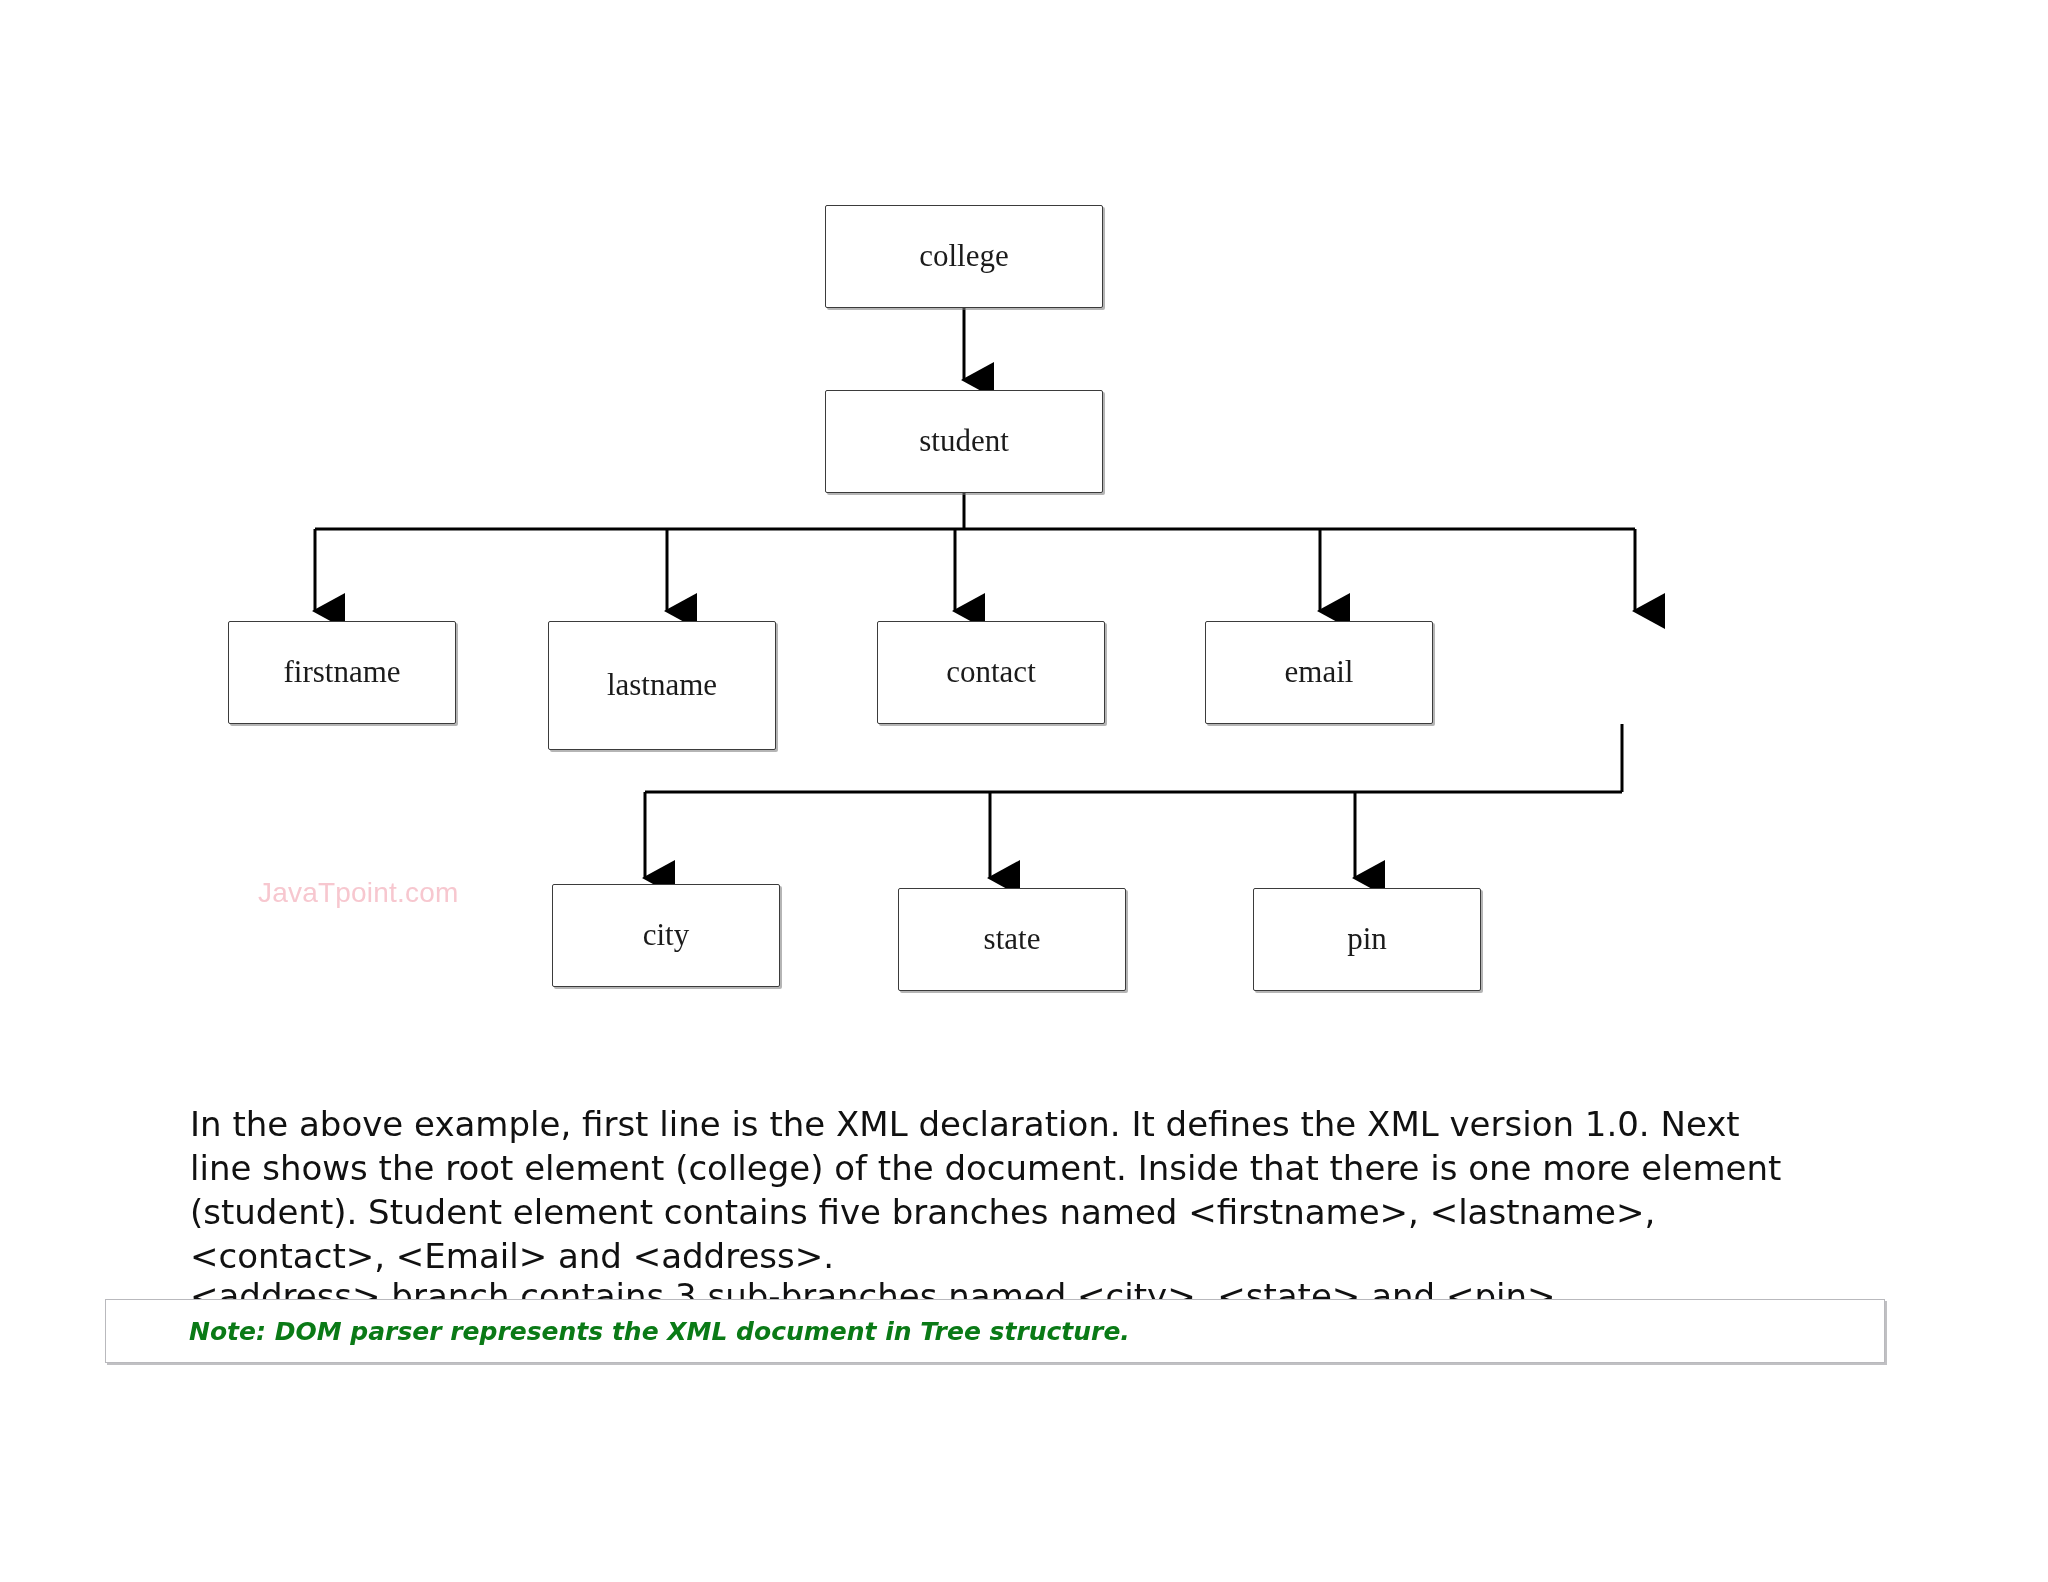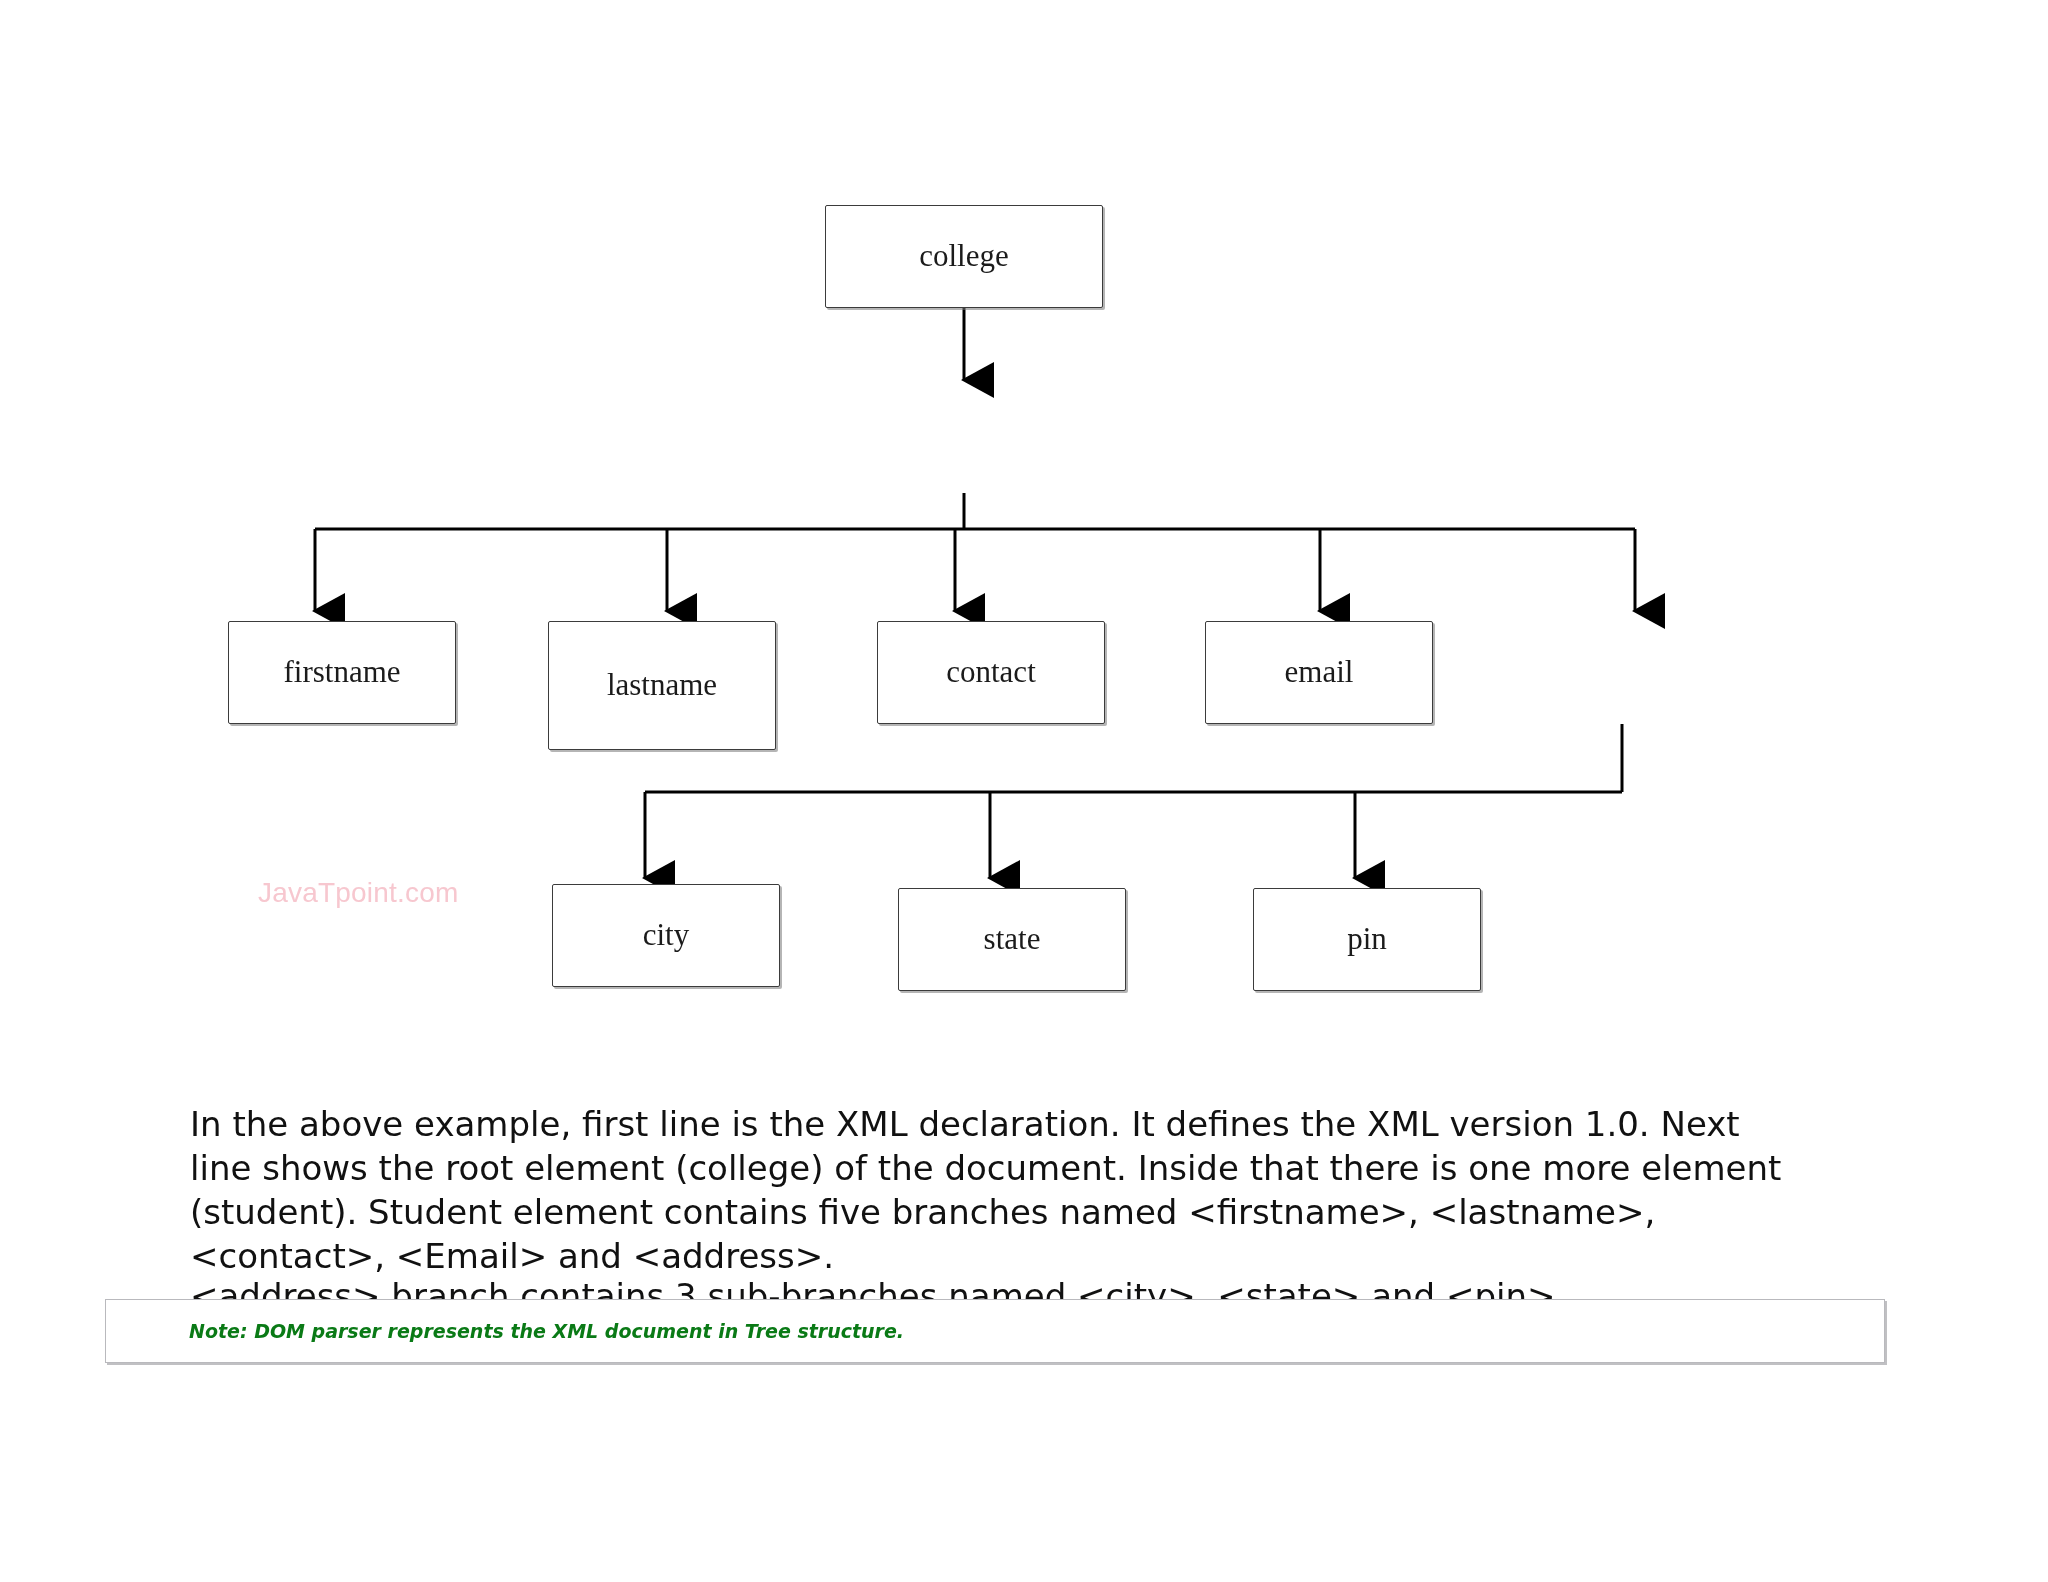--- a/index.html
+++ b/index.html
@@ -87,21 +87,21 @@
     width: 1780px; height: 64px;
     border: 1.5px solid #b9b9bd;
     background: #ffffff;
     box-shadow: 2px 2px 0 0 rgba(150,150,155,0.6);
     display: flex;
     align-items: center;
   }
   #note-text {
     margin-left: 83px;
     font-family: "DejaVu Sans", sans-serif;
-    font-size: 19px;
+    font-size: 25px;
     font-weight: bold;
     font-style: italic;
     color: #0a7a16;
     white-space: nowrap;
   }
 </style>
 </head>
 <body>
 
 <div id="diagram">
@@ -132,20 +132,23 @@
       <line x1="645" y1="792" x2="1622" y2="792" stroke="#000" stroke-width="3"></line>
       <line x1="645" y1="792" x2="645" y2="878" stroke="#000" stroke-width="3" marker-end="url(#arrow)"></line>
       <line x1="990" y1="792" x2="990" y2="878" stroke="#000" stroke-width="3" marker-end="url(#arrow)"></line>
       <line x1="1355" y1="792" x2="1355" y2="878" stroke="#000" stroke-width="3" marker-end="url(#arrow)"></line>
     </g>
   </svg>
 
   <div class="node" id="node-college">
     <span class="node-label">college</span>
   </div>
+  <div class="node" id="node-student">
+    <span class="node-label">student</span>
+  </div>
   <div class="node" id="node-firstname">
     <span class="node-label">firstname</span>
   </div>
   <div class="node" id="node-lastname">
     <span class="node-label">lastname</span>
   </div>
   <div class="node" id="node-contact">
     <span class="node-label">contact</span>
   </div>
   <div class="node" id="node-email">

